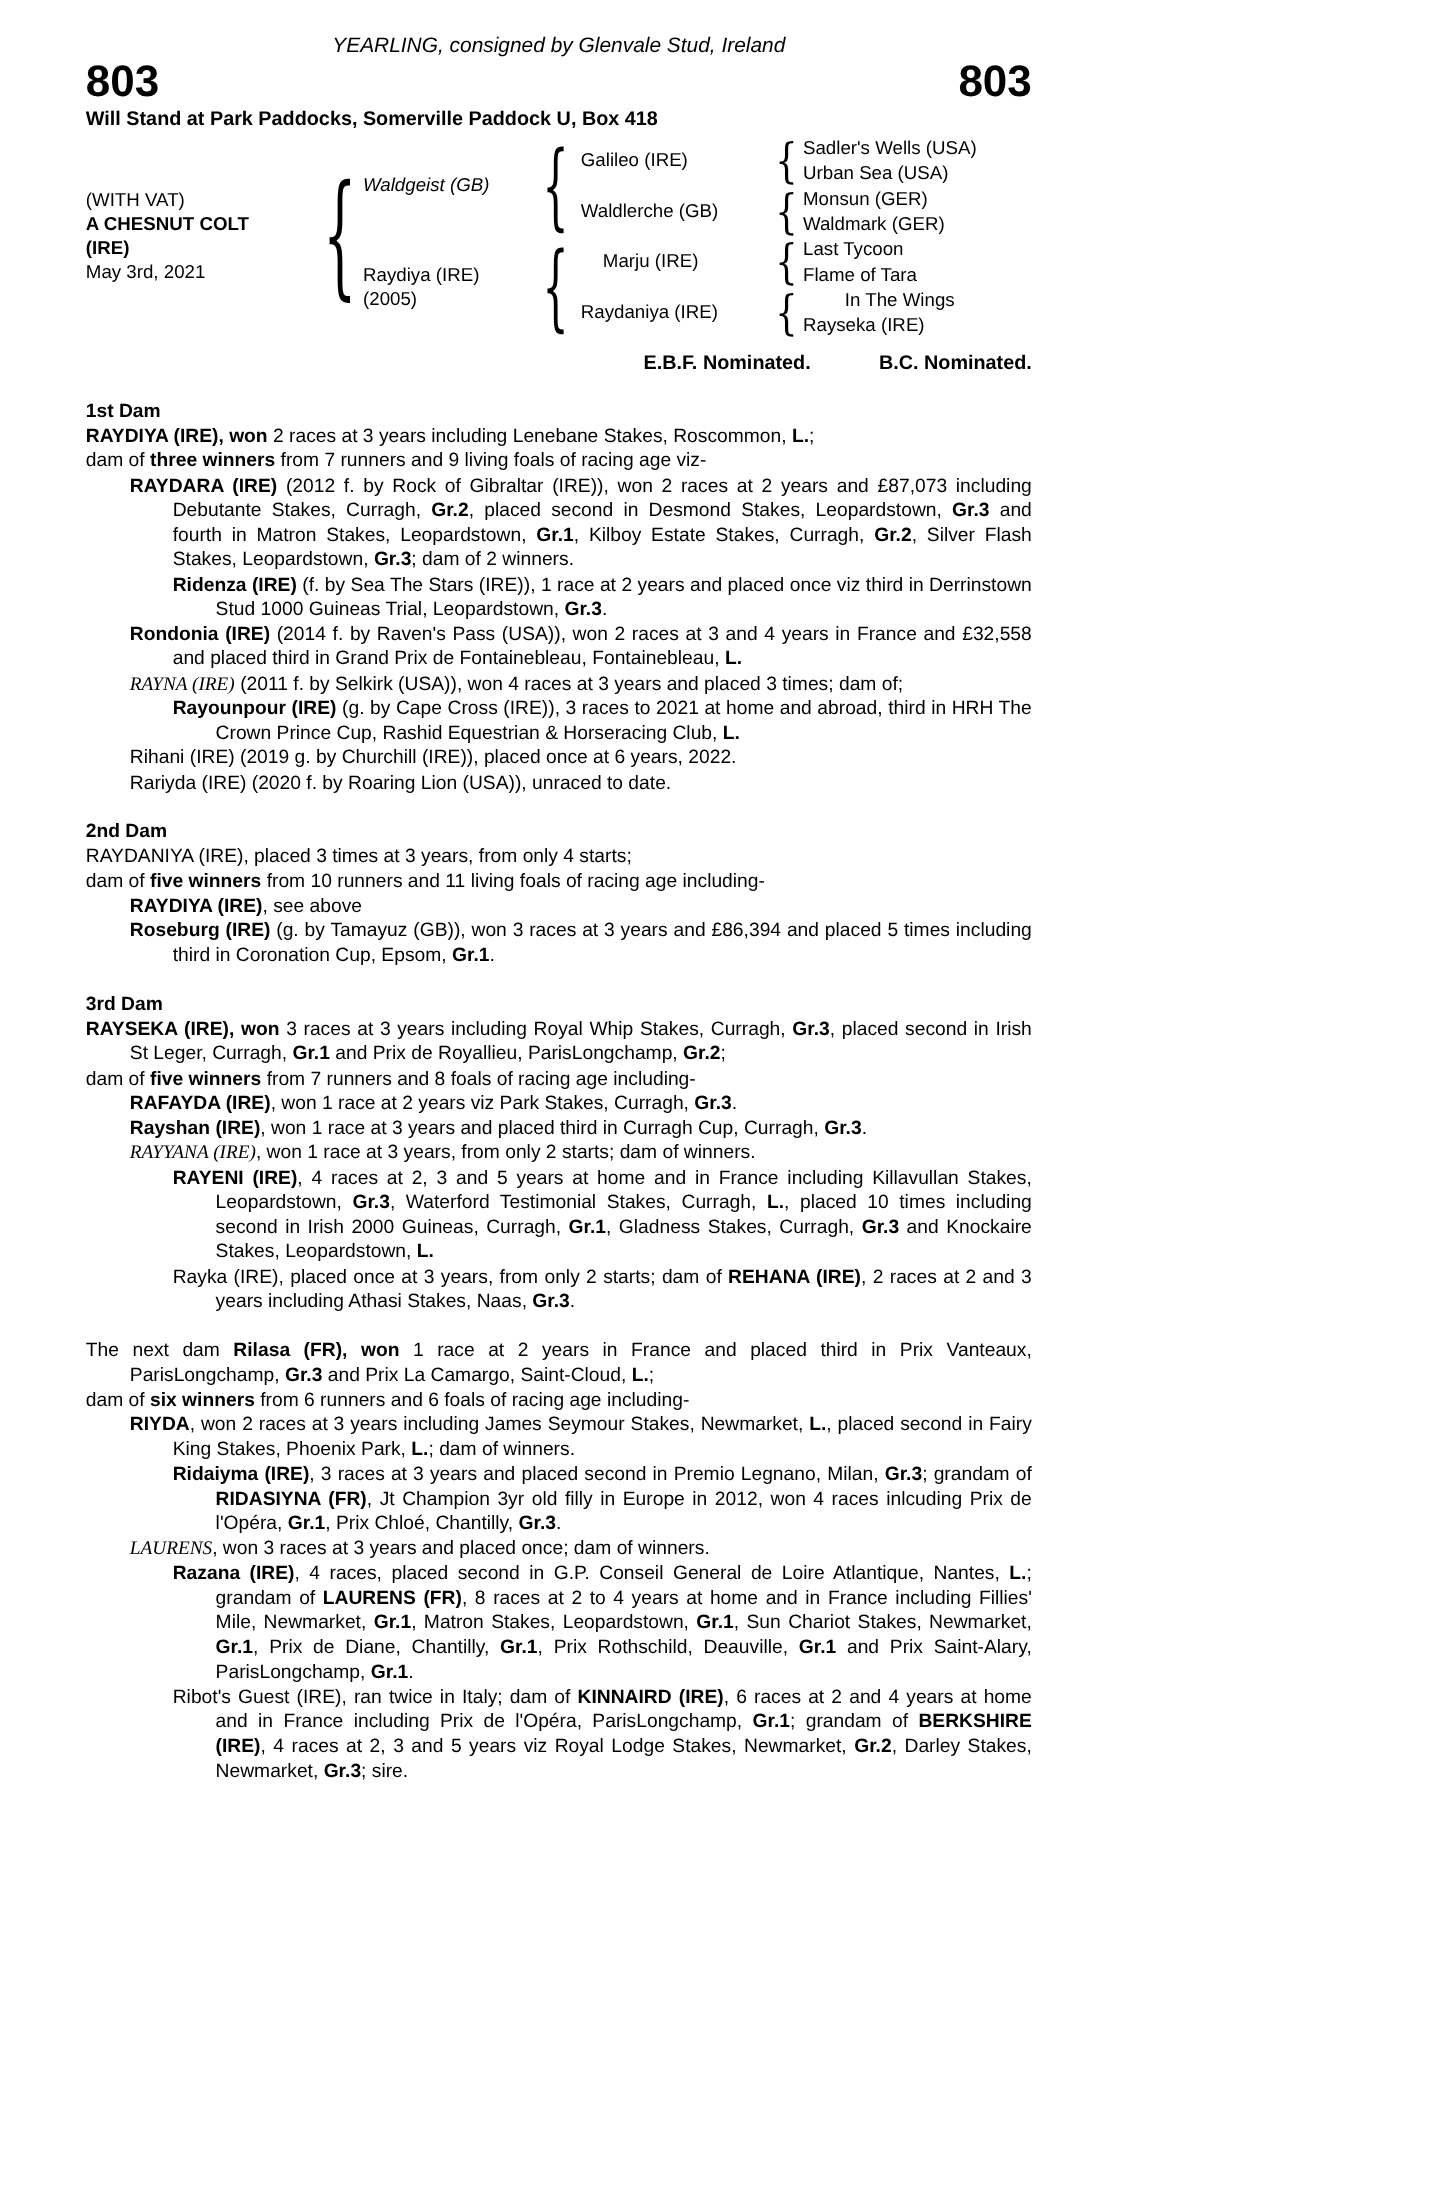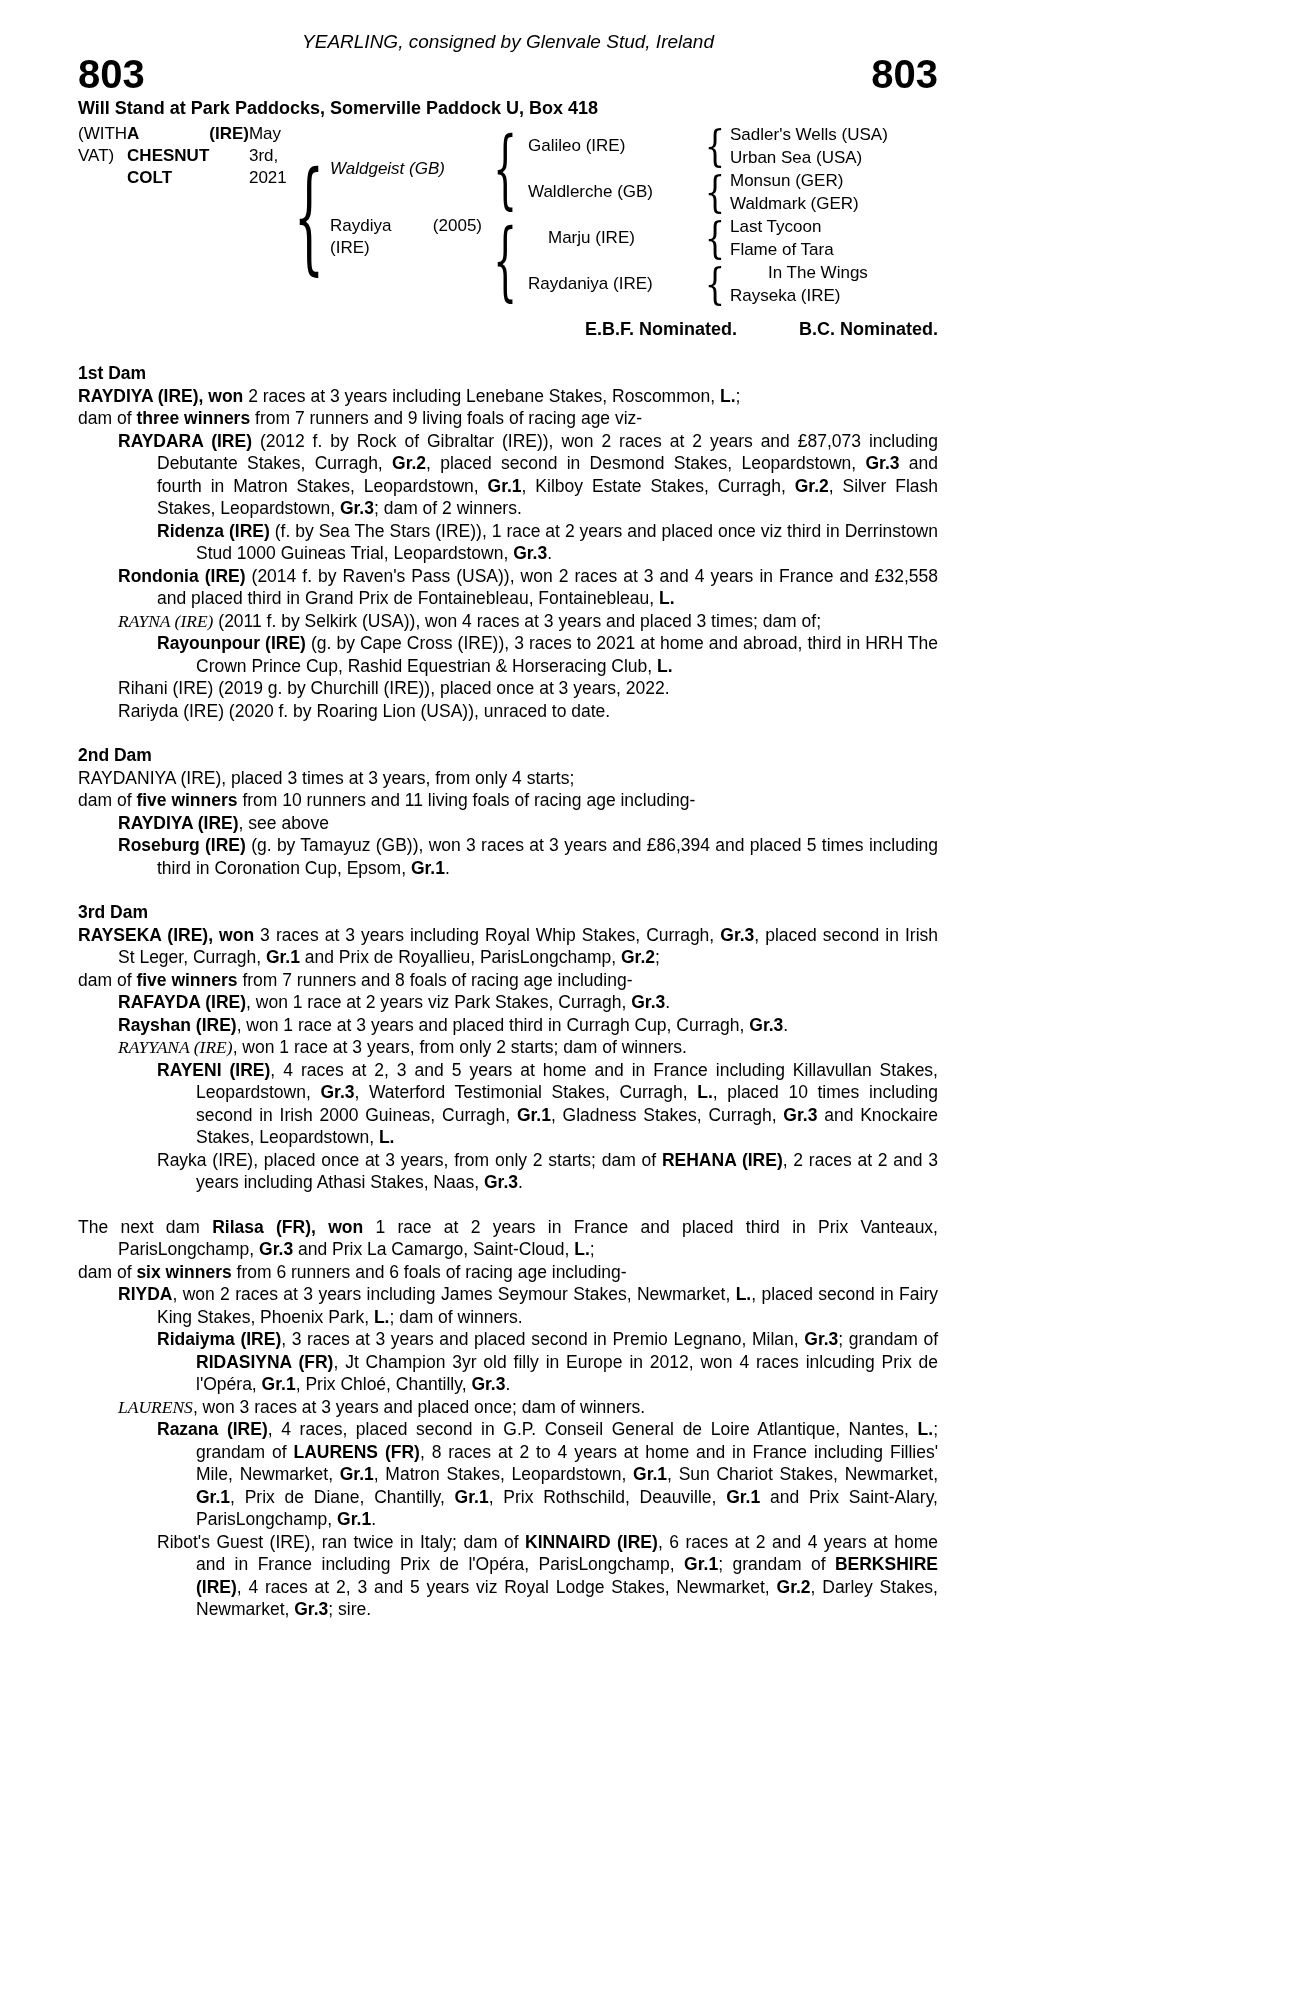--- a/index.html
+++ b/index.html
@@ -14,21 +14,21 @@
   .consign { text-align:center; font-style:italic; font-size:19px; line-height:24px; }
   .lot-row { display:flex; justify-content:space-between; align-items:flex-start;
              font-size:40px; font-weight:bold; line-height:40px; margin-top:0px; }
   .stand { font-weight:bold; font-size:18px; margin-top:4px; }
 
   
   .ped { display:grid;
          grid-template-columns:210px 42px 152px 46px 172px 30px 1fr;
          grid-auto-rows:23px; margin-top:4px; font-size:17px; line-height:22px; }
   .cell { display:flex; align-items:center; }
-  .col { flex-direction:row; align-items:flex-start; justify-content:center; }
+  .col { flex-direction:column; align-items:flex-start; justify-content:center; }
   .ri  { grid-column:1; grid-row:1/9; }
   .bA  { grid-column:2; grid-row:1/9; }
   .p1  { grid-column:3; grid-row:1/5;font-style:italic; }
   .p2  { grid-column:3; grid-row:5/9; }
   .bB1 { grid-column:4; grid-row:1/5; } .bB2 { grid-column:4; grid-row:5/9; }
   .g1  { grid-column:5; grid-row:1/3; } .g2 { grid-column:5; grid-row:3/5; }
   .g3  { grid-column:5; grid-row:5/7;margin-left:20px; } .g4 { grid-column:5; grid-row:7/9; }
   .bC1 { grid-column:6; grid-row:1/3; } .bC2 { grid-column:6; grid-row:3/5; }
   .bC3 { grid-column:6; grid-row:5/7; } .bC4 { grid-column:6; grid-row:7/9; }
   .gg1 { grid-column:7; grid-row:1; } .gg2 { grid-column:7; grid-row:2; }
@@ -131,21 +131,21 @@
   <div class="text-block">
       <section class="sec">
         <div class="sec-h">1st Dam</div>
         <p class="para lvl0"><span class="b">RAYDIYA (IRE), won</span><span> 2 races at 3 years including Lenebane Stakes, Roscommon, </span><span class="b">L.</span><span>;</span></p>
         <p class="para lvl0"><span>dam of </span><span class="b">three winners</span><span> from 7 runners and 9 living foals of racing age viz-</span></p>
         <p class="para lvl1"><span class="b">RAYDARA (IRE)</span><span> (2012 f. by Rock of Gibraltar (IRE)), won 2 races at 2 years and £87,073 including Debutante Stakes, Curragh, </span><span class="b">Gr.2</span><span>, placed second in Desmond Stakes, Leopardstown, </span><span class="b">Gr.3</span><span> and fourth in Matron Stakes, Leopardstown, </span><span class="b">Gr.1</span><span>, Kilboy Estate Stakes, Curragh, </span><span class="b">Gr.2</span><span>, Silver Flash Stakes, Leopardstown, </span><span class="b">Gr.3</span><span>; dam of 2 winners.</span></p>
         <p class="para lvl2"><span class="b">Ridenza (IRE)</span><span> (f. by Sea The Stars (IRE)), 1 race at 2 years and placed once viz third in Derrinstown Stud 1000 Guineas Trial, Leopardstown, </span><span class="b">Gr.3</span><span>.</span></p>
         <p class="para lvl1"><span class="b">Rondonia (IRE)</span><span> (2014 f. by Raven's Pass (USA)), won 2 races at 3 and 4 years in France and £32,558 and placed third in Grand Prix de Fontainebleau, Fontainebleau, </span><span class="b">L.</span></p>
         <p class="para lvl1"><span class="i">RAYNA (IRE)</span><span> (2011 f. by Selkirk (USA)), won 4 races at 3 years and placed 3 times; dam of;</span></p>
         <p class="para lvl2"><span class="b">Rayounpour (IRE)</span><span> (g. by Cape Cross (IRE)), 3 races to 2021 at home and abroad, third in HRH The Crown Prince Cup, Rashid Equestrian &amp; Horseracing Club, </span><span class="b">L.</span></p>
-        <p class="para lvl1"><span>Rihani (IRE) (2019 g. by Churchill (IRE)), placed once at 3 years, 2022.</span></p>
+        <p class="para lvl1"><span>Rihani (IRE) (2019 g. by Churchill (IRE)), placed once at 6 years, 2022.</span></p>
         <p class="para lvl1"><span>Rariyda (IRE) (2020 f. by Roaring Lion (USA)), unraced to date.</span></p>
       </section>
       <section class="sec">
         <div class="sec-h">2nd Dam</div>
         <p class="para lvl0"><span>RAYDANIYA (IRE), placed 3 times at 3 years, from only 4 starts;</span></p>
         <p class="para lvl0"><span>dam of </span><span class="b">five winners</span><span> from 10 runners and 11 living foals of racing age including-</span></p>
         <p class="para lvl1"><span class="b">RAYDIYA (IRE)</span><span>, see above</span></p>
         <p class="para lvl1"><span class="b">Roseburg (IRE)</span><span> (g. by Tamayuz (GB)), won 3 races at 3 years and £86,394 and placed 5 times including third in Coronation Cup, Epsom, </span><span class="b">Gr.1</span><span>.</span></p>
       </section>
       <section class="sec">

